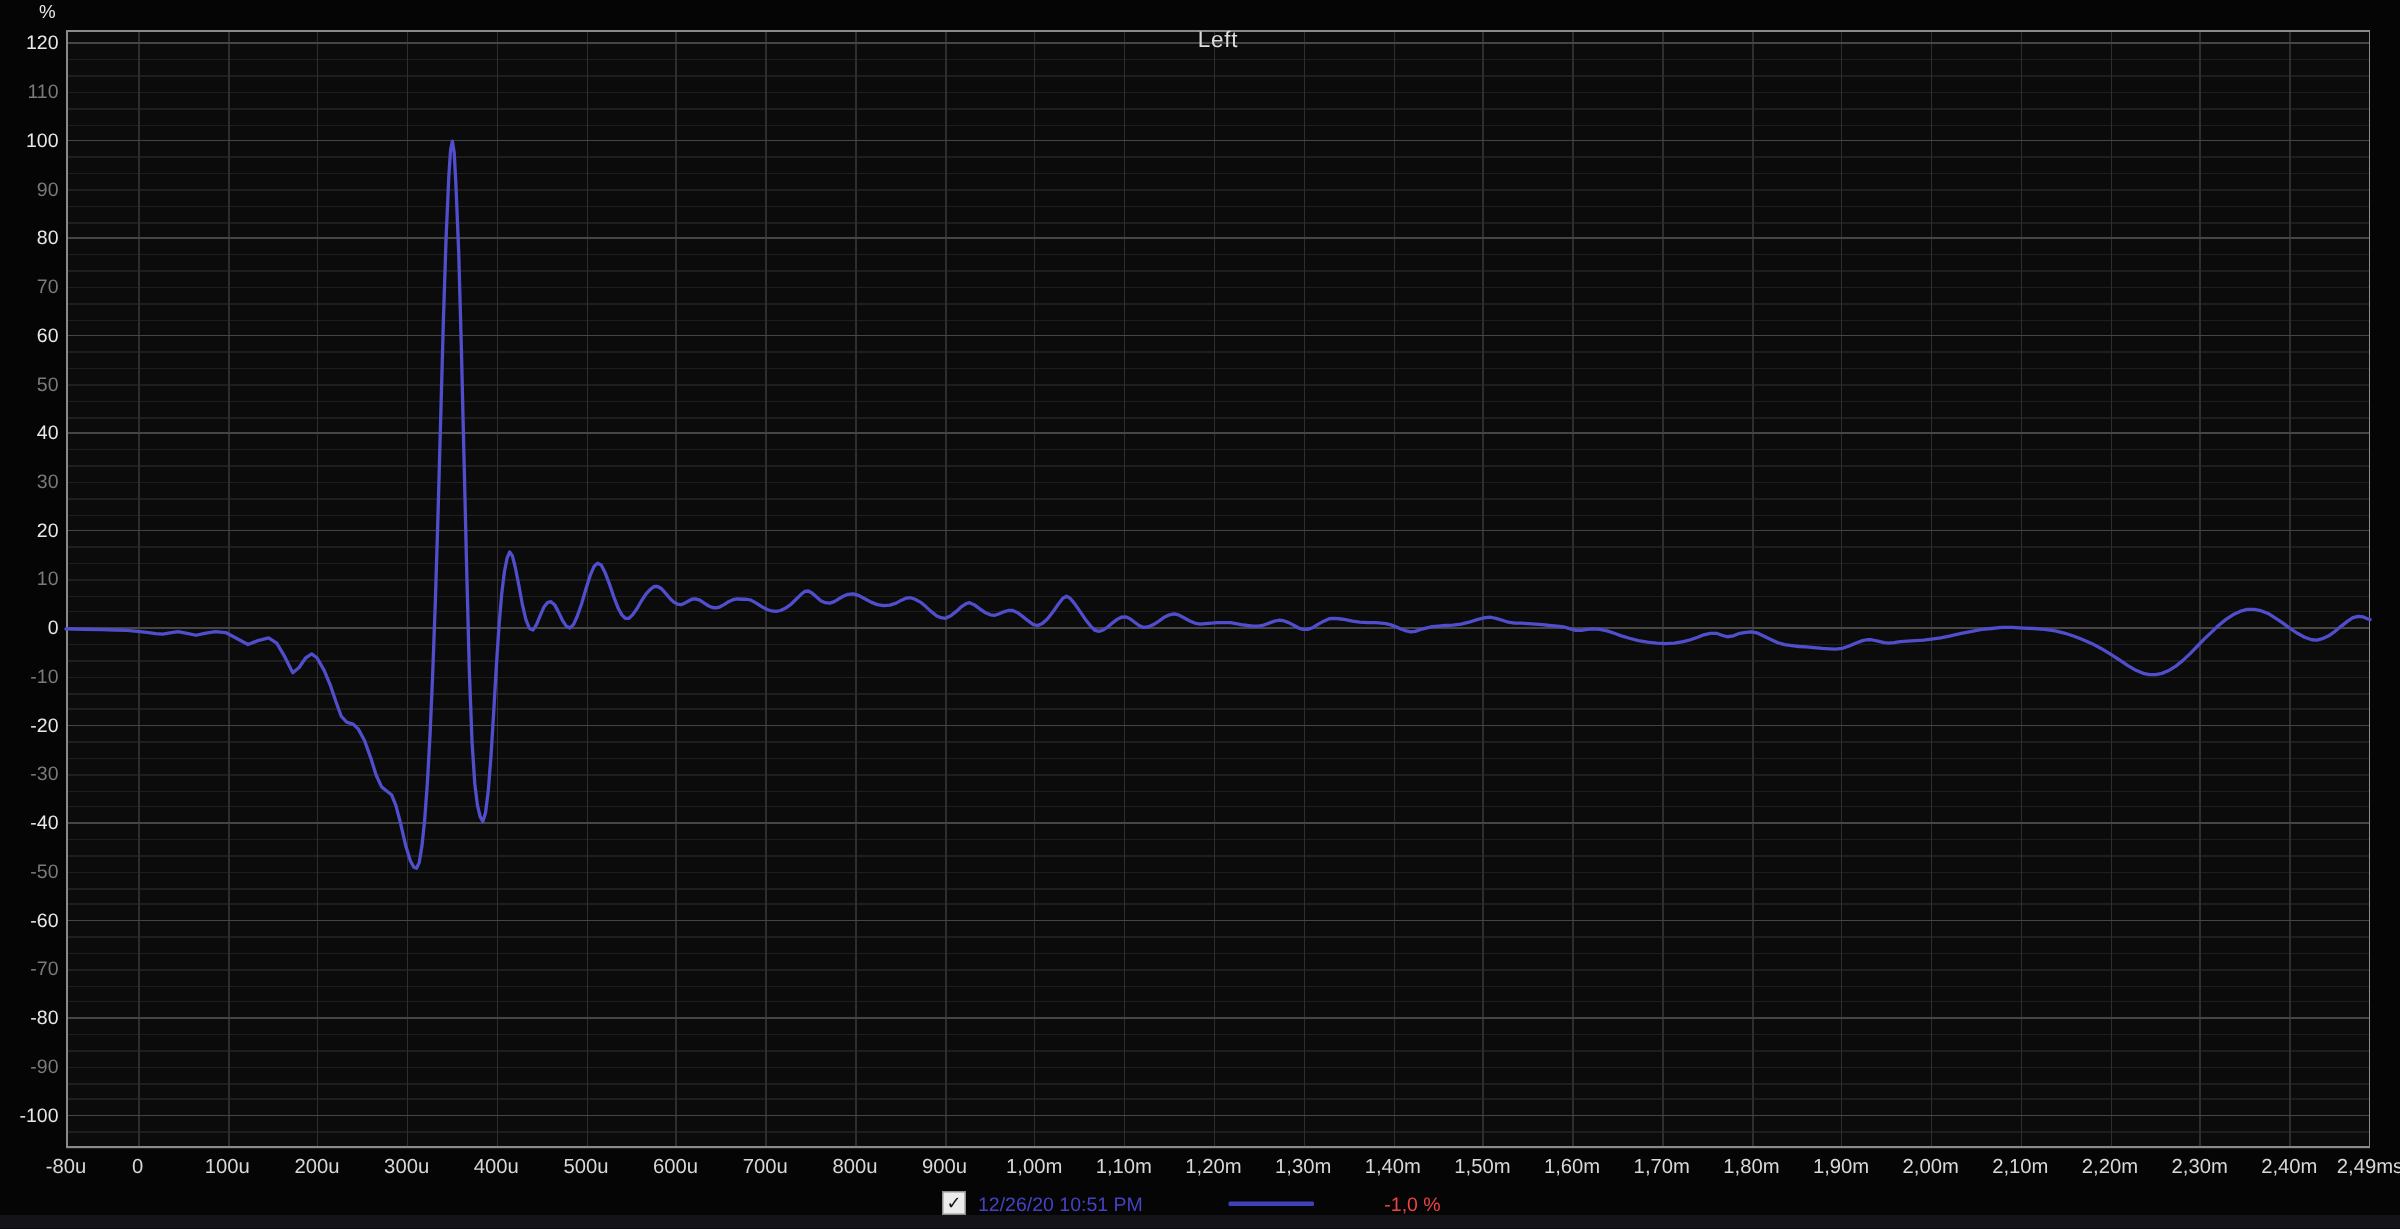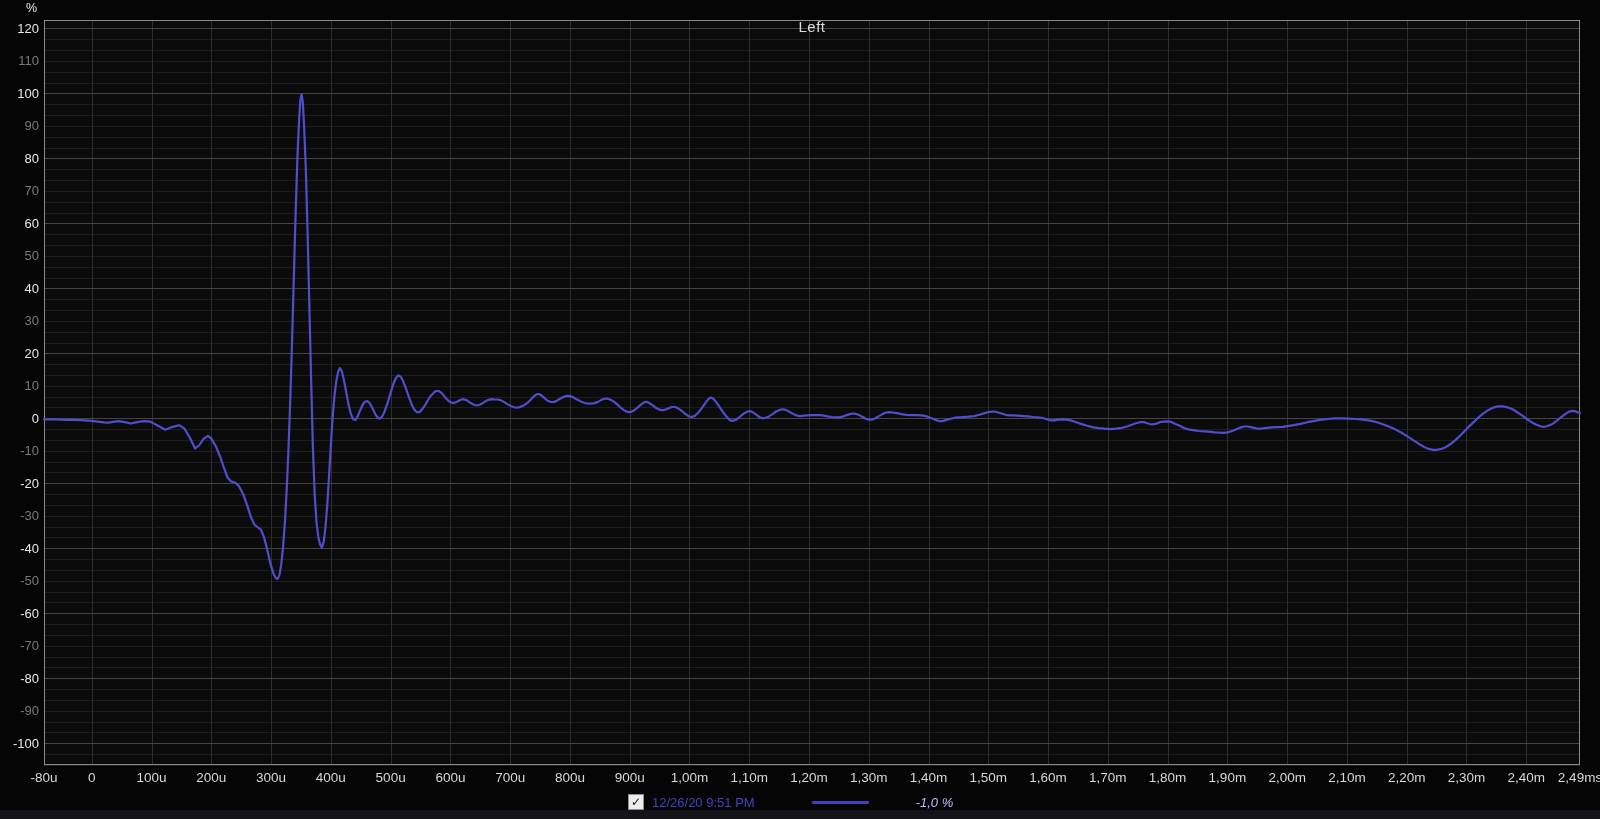--- a/index.html
+++ b/index.html
@@ -185,18 +185,18 @@
       <text x="1466.443579766537" y="782" text-anchor="middle" font-size="13.5" fill="#d8d8d8">2,30m</text>
       <text x="1526.2101167315175" y="782" text-anchor="middle" font-size="13.5" fill="#d8d8d8">2,40m</text>
       <text x="1580" y="782" text-anchor="middle" font-size="13.5" fill="#d8d8d8">2,49ms</text>
     </svg>
   <div class="y-unit" style="color: rgb(232, 232, 232);">%</div>
   <div class="chart-title" style="color: rgb(220, 220, 220);">Left</div>
 </div>
 
 <div class="legend-row">
   <div class="legend-checkbox">✓</div>
-  <span class="legend-date" style="color: rgb(69, 66, 196);">12/26/20 9:51 PM</span>
+  <span class="legend-date" style="color: rgb(69, 66, 196);">12/26/20 10:51 PM</span>
   <div class="legend-line" style="background: rgb(66, 64, 187);"></div>
-  <span class="legend-value" style="color: #c4b5fd; font-style: italic;">-1,0 %</span>
+  <span class="legend-value" style="color: #ef4444;">-1,0 %</span>
 </div>
 
 <div class="footer-strip" style="background: rgb(19, 19, 24);"></div>
 
 </body></html>

